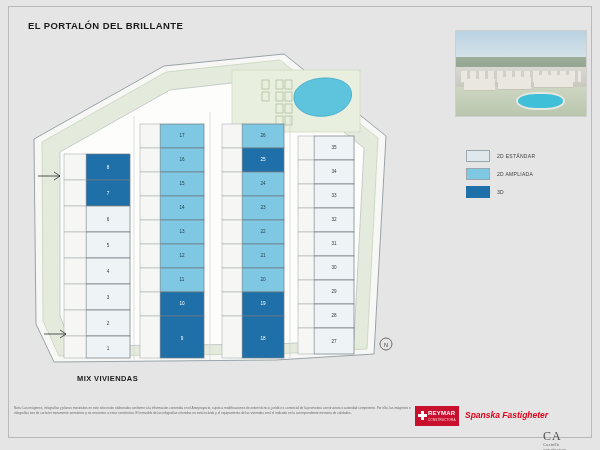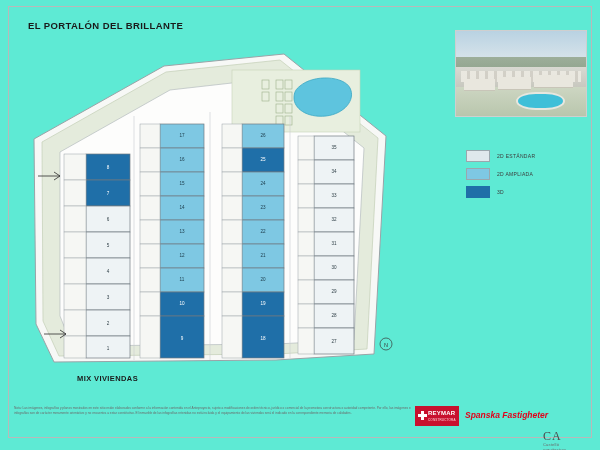--- a/index.html
+++ b/index.html
@@ -5,21 +5,21 @@
   html,body{margin:0;padding:0;}
   body{
     width:600px;height:450px;
     background:#ffffff;
     font-family:"Liberation Sans", sans-serif;
     overflow:hidden;
     position:relative;
   }
   #sheet{
     position:absolute;left:0;top:0;width:600px;height:450px;
-    background:#5eead4;
+    background:#e5e5e5;
   }
   .border-frame{
     position:absolute;left:8px;top:6px;width:584px;height:432px;
     border:1px solid #b9b9b9;
     box-sizing:border-box;
   }
   .title{
     position:absolute;left:28px;top:20px;
     font-size:9.5px;font-weight:bold;letter-spacing:.4px;color:#1a1a1a;
   }

